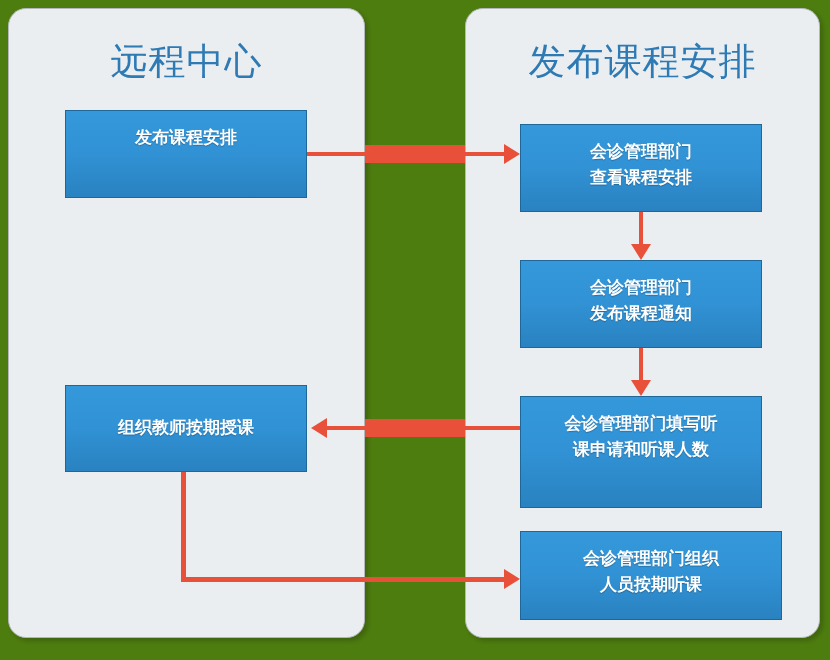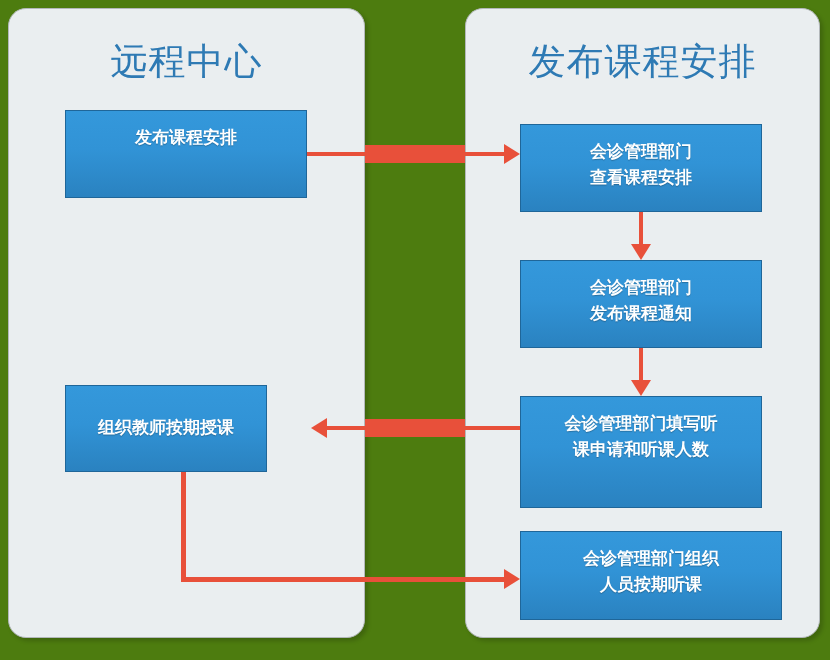--- a/index.html
+++ b/index.html
@@ -123,21 +123,21 @@
   <div class="seg thick" style="left:365px; top:419px; width:100px; height:18px;"></div>
   <div class="seg" style="left:327px; top:426px; width:40px; height:4px;"></div>
   <div class="arrowhead left" style="left:311px; top:418px;"></div>
 
   <div class="seg" style="left:181px; top:471px; width:5px; height:111px;"></div>
   <div class="seg" style="left:181px; top:577px; width:323px; height:5px;"></div>
   <div class="arrowhead right" style="left:504px; top:569px;"></div>
 
   <div class="node" style="left:65px; top:110px; width:242px; height:88px;">发布课程安排</div>
 
-  <div class="node mid" style="left:65px; top:385px; width:202px; height:87px;">组织教师按期授课</div>
+  <div class="node mid" style="left:65px; top:385px; width:242px; height:87px;">组织教师按期授课</div>
 
   <div class="node" style="left:520px; top:124px; width:242px; height:88px;">会诊管理部门
 查看课程安排</div>
 
   <div class="node" style="left:520px; top:260px; width:242px; height:88px;">会诊管理部门
 发布课程通知</div>
 
   <div class="node" style="left:520px; top:396px; width:242px; height:112px;">会诊管理部门填写听
 课申请和听课人数</div>
 

